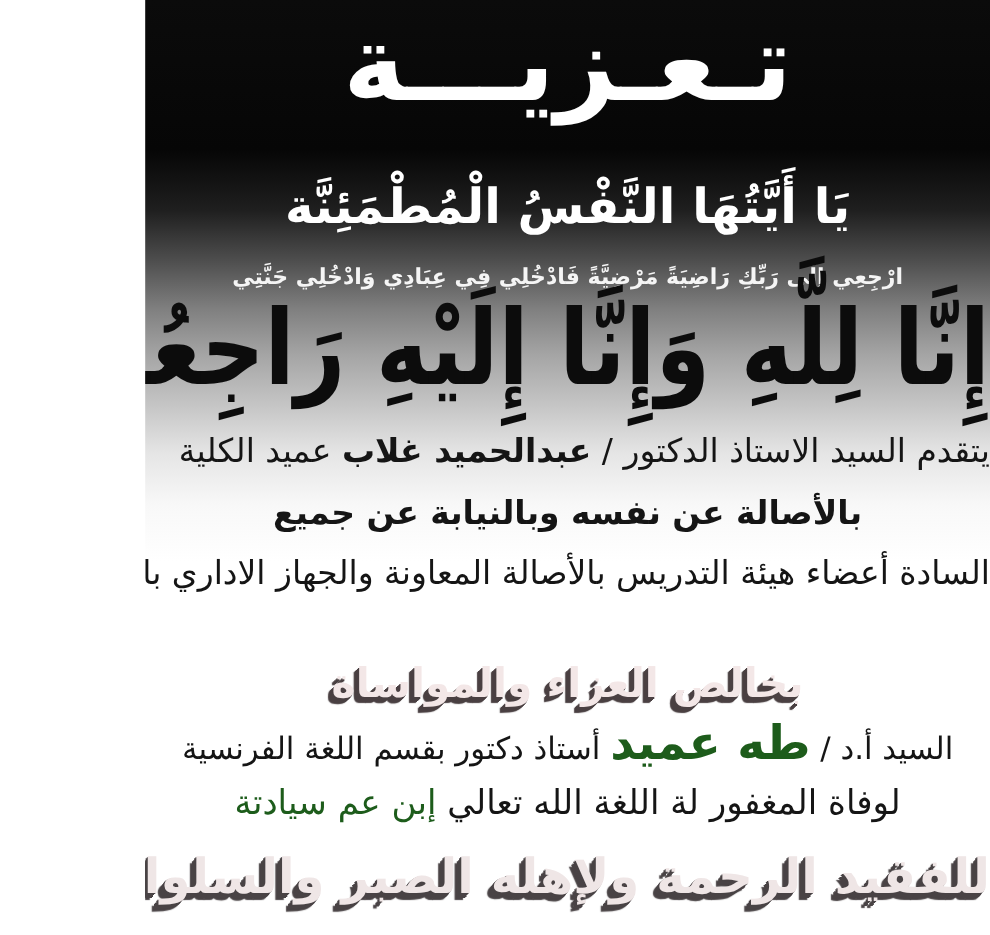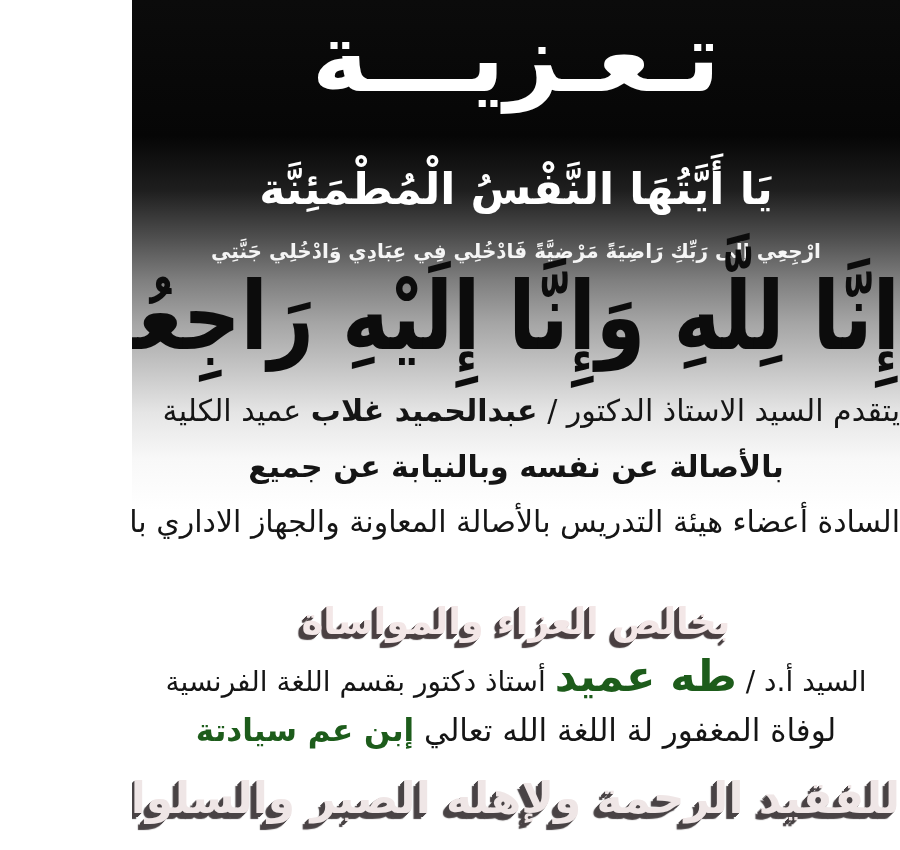--- a/index.html
+++ b/index.html
@@ -105,21 +105,21 @@
     font-size: 31px;
     color: #151515;
   }
   .green-large {
     color: #1d5c1b;
     font-weight: bold;
     font-size: 43px;
   }
   .green-bold {
     color: #1d5c1b;
-    font-weight: bold;
+    font-weight: normal;
     margin-top: 32px;
   }
 </style>
 </head>
 <body>
 
 <div class="poster">
 
   <div class="line title">تـعـزيـــة</div>
 

